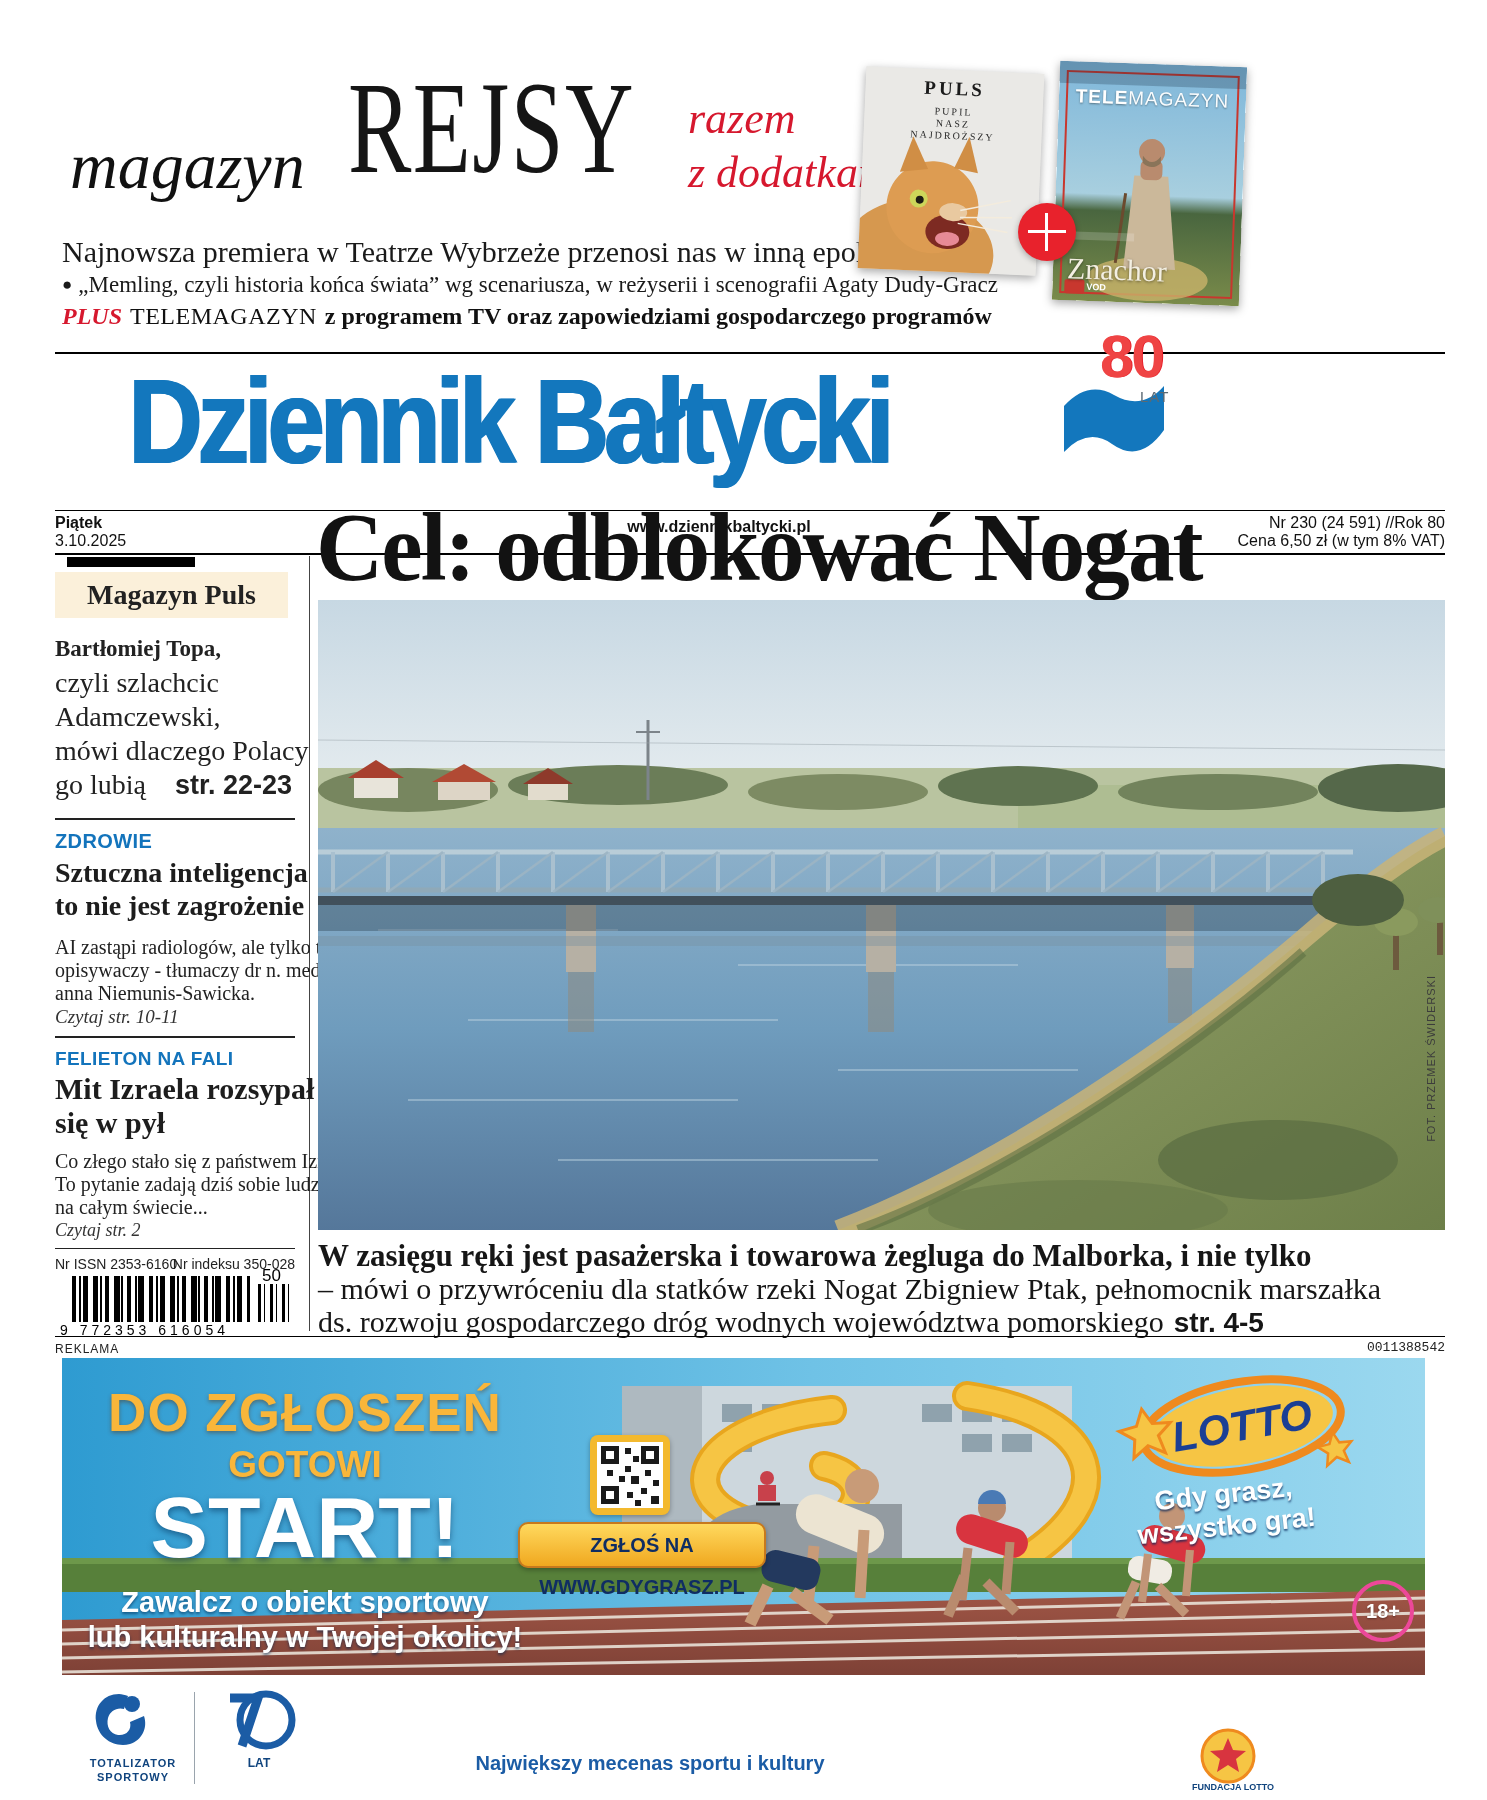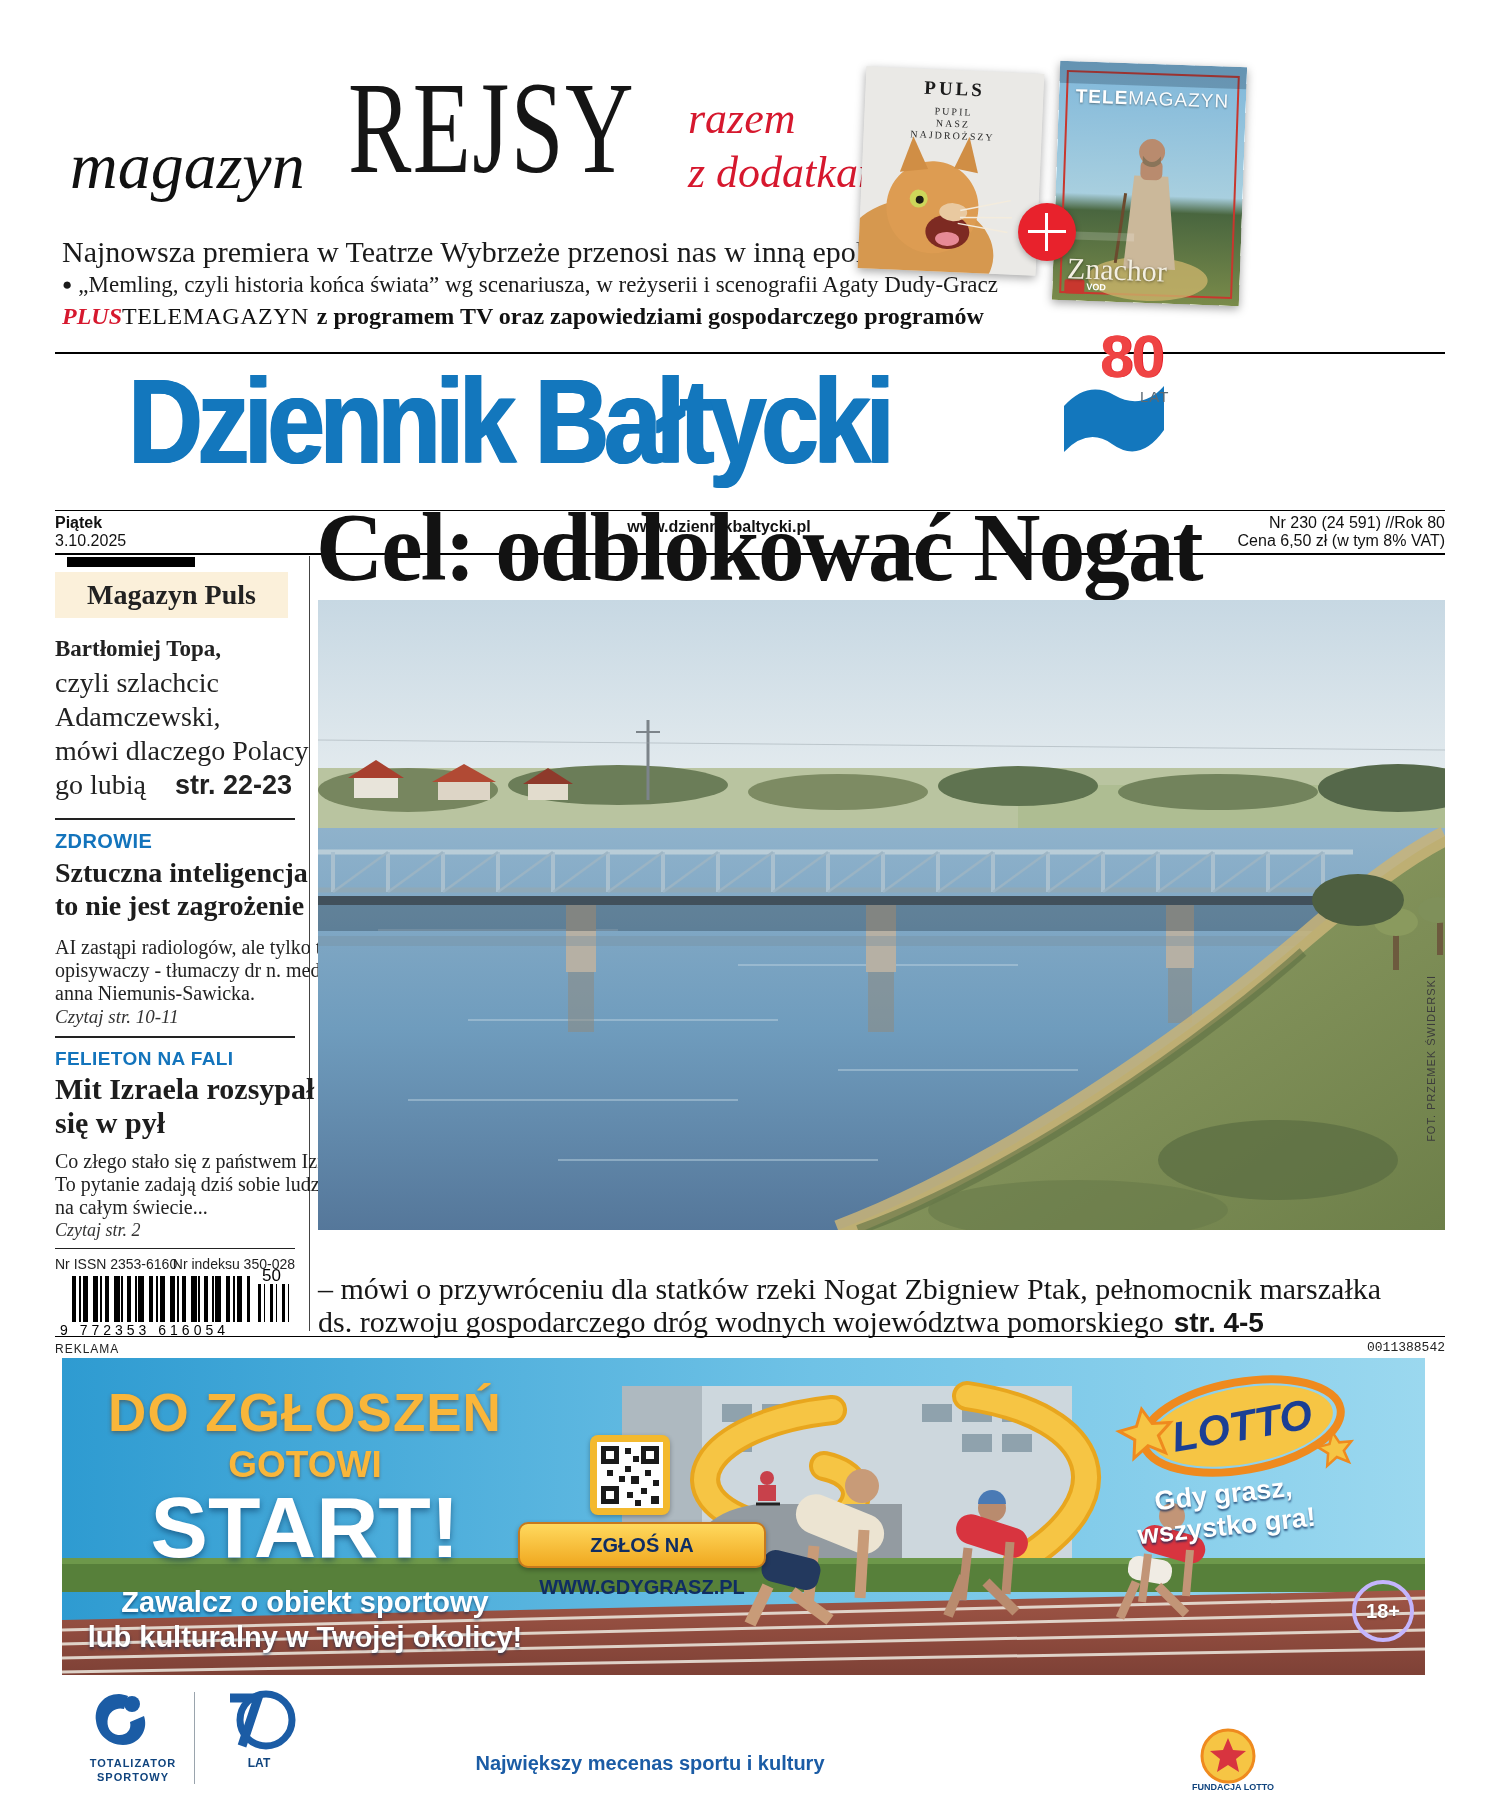--- a/index.html
+++ b/index.html
@@ -12,21 +12,21 @@
   .magazyn-word{left:70px;top:128px;font-family:"Liberation Serif",serif;font-style:italic;
                 font-size:66px;color:#111;}
   .rejsy{left:348px;top:62px;font-family:"Liberation Serif",serif;font-size:132px;line-height:1;
          letter-spacing:2px;color:#151515;transform:scaleX(.72);transform-origin:left top;}
   .tagline{left:688px;top:92px;font-family:"Liberation Serif",serif;font-style:italic;
            font-size:44px;line-height:54px;color:#d6182e;}
   .banner-headline{left:62px;top:235px;font-family:"Liberation Serif",serif;font-size:30px;color:#1a1a1a;}
   .banner-sub{left:62px;top:272px;font-family:"Liberation Serif",serif;font-size:23px;color:#1a1a1a;}
   .banner-sub .dot{font-size:17px;vertical-align:2px;margin-right:6px;}
   .banner-plus{left:62px;top:303px;font-family:"Liberation Serif",serif;font-size:24px;color:#111;}
-  .banner-plus .plus{color:#d6182e;font-style:italic;font-weight:bold;}
+  .banner-plus .plus{color:#d6182e;font-style:italic;font-weight:bold;margin-right:8px;}
   .banner-plus .brand{letter-spacing:.5px;margin-right:8px;}
   .banner-plus .rest{font-weight:bold;}
 
   
   .cover{box-shadow:0 3px 10px rgba(0,0,0,.35);overflow:hidden;}
   .cover-puls{left:862px;top:70px;width:178px;height:202px;transform:rotate(2.5deg);background:#e9e9e7;}
   .cover-tele{left:1056px;top:64px;width:187px;height:239px;transform:rotate(2deg);}
   .plus-badge{left:1018px;top:203px;width:58px;height:58px;border-radius:50%;background:#e8222c;
               box-shadow:0 2px 6px rgba(0,0,0,.3);}
   .plus-badge:before{content:"";position:absolute;left:10px;top:27px;width:38px;height:3px;background:#fff;}
@@ -95,21 +95,21 @@
   .qr-box{left:590px;top:1435px;width:80px;height:80px;background:#f3b92e;border-radius:8px;
           box-shadow:0 2px 5px rgba(0,0,0,.3);}
   .qr-inner{position:absolute;left:7px;top:7px;width:66px;height:66px;background:#fff;}
   .cta{left:518px;top:1522px;width:244px;height:42px;border-radius:10px;
        background:linear-gradient(#ffd95e,#f0a81f);border:2px solid #c7791d;
        color:#0f2d63;font-weight:bold;font-size:20px;text-align:center;line-height:42px;
        box-shadow:0 2px 5px rgba(0,0,0,.3);}
   .lotto-slogan{left:1120px;top:1478px;width:210px;text-align:center;transform:rotate(-6deg);
       font-size:27px;font-weight:bold;color:#fff;line-height:32px;
       text-shadow:0 2px 2px rgba(10,40,90,.7);}
-  .age-badge{left:1352px;top:1580px;width:54px;height:54px;border:4px solid #c4b5fd;border-radius:50%;
+  .age-badge{left:1352px;top:1580px;width:54px;height:54px;border:4px solid #ec4899;border-radius:50%;
       color:#fff;font-weight:bold;font-size:20px;text-align:center;line-height:54px;
       text-shadow:0 1px 2px rgba(0,0,0,.4);}
 
   
   .ft-slogan{left:420px;top:1752px;width:460px;text-align:center;font-size:20px;font-weight:bold;
              color:#1b5ca5;}
   .ft-tot-text{left:48px;top:1756px;width:170px;text-align:center;font-size:11px;font-weight:bold;
                color:#10447e;letter-spacing:1px;line-height:14px;}
   .ft-div{left:194px;top:1692px;width:1px;height:92px;background:#9aa4ad;}
   .ft-lat{left:214px;top:1756px;width:90px;text-align:center;font-size:12px;font-weight:bold;color:#10447e;}
@@ -376,20 +376,21 @@
       <ellipse cx="1078" cy="322" rx="22" ry="14" fill="#8a9a5e"></ellipse>
       <line x1="1122" y1="355" x2="1122" y2="318" stroke="#6d5a3e" stroke-width="6"></line>
       <ellipse cx="1120" cy="310" rx="20" ry="13" fill="#7f905a"></ellipse>
       <ellipse cx="1040" cy="300" rx="46" ry="26" fill="#4e5f40"></ellipse>
       <ellipse cx="960" cy="560" rx="120" ry="40" fill="#5a6c42" opacity=".7"></ellipse>
       <ellipse cx="760" cy="610" rx="150" ry="30" fill="#67794a" opacity=".6"></ellipse>
     </svg>
   </div>
   <div class="abs photo-credit">FOT. PRZEMEK ŚWIDERSKI</div>
 
+  <div class="abs caption cap1">W zasięgu ręki jest pasażerska i towarowa żegluga do Malborka, i nie tylko</div>
   <div class="abs caption cap2">– mówi o przywróceniu dla statków rzeki Nogat Zbigniew Ptak, pełnomocnik marszałka</div>
   <div class="abs caption cap3">
     <span>ds. rozwoju gospodarczego dróg wodnych województwa pomorskiego</span><b class="cap-page">str. 4-5</b>
   </div>
 
   <div class="abs rule" style="left:55px;top:1336px;width:1390px;height:1px;"></div>
   <div class="abs reklama-label">REKLAMA</div>
   <div class="abs ad-code">0011388542</div>
 
   <div class="abs ad-box">

